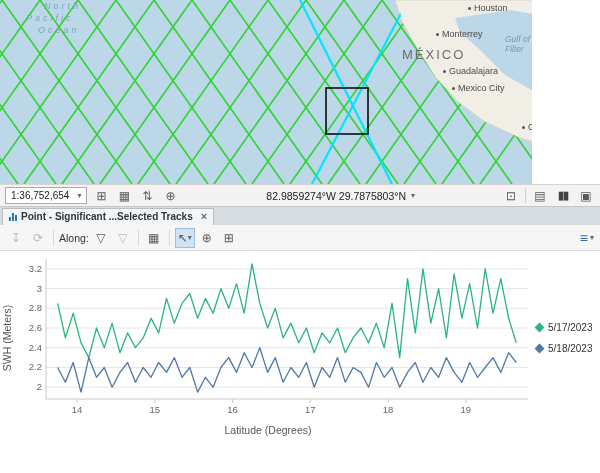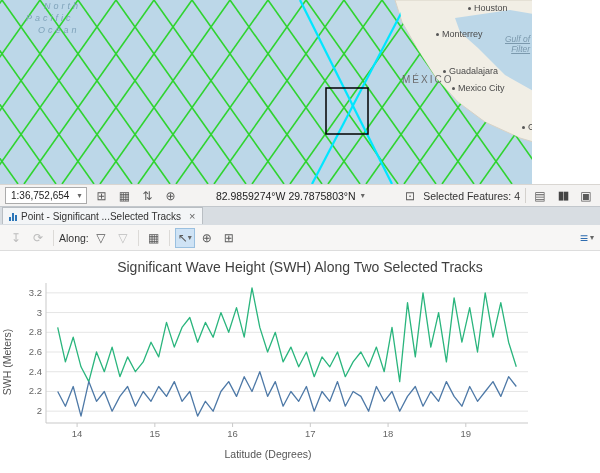--- a/index.html
+++ b/index.html
@@ -6,38 +6,38 @@
   body{width:600px;height:473px;overflow:hidden;background:#fff;
        font-family:"Liberation Sans",sans-serif;position:relative;}
 
   
   .map{position:relative;width:532px;height:184px;background:var(--water,#bcd7e8);overflow:hidden;}
   .map svg{position:absolute;left:0;top:0;}
   .map-label{position:absolute;font-size:9px;color:#4a4a4a;white-space:nowrap;pointer-events:none;}
   .map-label .dot{display:inline-block;width:3px;height:3px;border-radius:50%;background:#555;
                   margin-right:3px;vertical-align:middle;}
   .ocean-label{position:absolute;font-style:italic;font-size:9px;letter-spacing:3px;color:#7fa3ba;white-space:nowrap;}
-  .gulf-label{position:absolute;font-style:italic;font-size:8.5px;color:#7b99ad;text-align:right;line-height:10px;text-decoration:underline;}
-  .country-label{position:absolute;font-size:10px;letter-spacing:2px;color:#6d6d6d;white-space:nowrap;margin-top:27px;}
+  .gulf-label{position:absolute;font-style:italic;font-size:8.5px;color:#7b99ad;text-align:left;line-height:10px;}
+  .country-label{position:absolute;font-size:13px;letter-spacing:2px;color:#6d6d6d;white-space:nowrap;}
 
   
   .statusbar{height:22px;box-sizing:border-box;display:flex;align-items:center;gap:5px;
              padding:0 5px;background:#f4f3f2;border-top:1px solid #d9d6d2;font-size:10.5px;color:#333;}
   .scalebox{background:#fff;border:1px solid #ababab;padding:2px 5px;display:flex;align-items:center;
             gap:8px;font-size:10px;color:#222;}
   .sbtn{width:18px;height:18px;display:flex;align-items:center;justify-content:center;
         font-size:12px;color:#5a5a5a;cursor:default;}
   .spacer{flex:1;}
   .coords{display:flex;align-items:center;gap:5px;font-size:10.5px;color:#222;}
   .selfeat{display:flex;align-items:center;gap:4px;}
   .vsep{width:1px;height:15px;background:#d4d1cd;}
   .pause{font-size:11px;font-weight:bold;color:#444;letter-spacing:-1px;}
 
   
-  .tabbar{height:19px;background:#d8dde2;border-top:1px solid #c2c7cc;display:flex;align-items:flex-start;padding-left:2px;box-sizing:border-box;}
+  .tabbar{height:19px;background:#d8dde2;border-top:1px solid #c2c7cc;display:flex;align-items:center;padding-left:2px;box-sizing:border-box;font-weight:bold;}
   .tab{height:17px;box-sizing:border-box;background:#f3f5f7;border:1px solid #b9bec3;border-bottom:none;
        display:flex;align-items:center;gap:4px;padding:0 6px;font-size:10px;color:#333;white-space:nowrap;}
   .mini-chart{display:inline-flex;align-items:flex-end;gap:1px;height:9px;}
   .mini-chart i{display:block;width:2px;background:#2b76b9;}
   .tab .close{margin-left:4px;color:#666;font-size:11px;line-height:1;}
 
   
   .chart-toolbar{height:26px;box-sizing:border-box;background:#f7f6f5;border-bottom:1px solid #ddd;
                  display:flex;align-items:center;gap:2px;padding:0 6px;font-size:10.5px;color:#333;}
   .tbtn{min-width:20px;height:20px;display:flex;align-items:center;justify-content:center;
@@ -158,21 +158,20 @@
     <span class="sbtn">⇅</span>
     <span class="sbtn">⊕</span>
     <div class="spacer"></div>
     <div class="coords">
       <span>82.9859274°W 29.7875803°N</span>
       <span class="caret">▾</span>
     </div>
     <div class="spacer"></div>
     <div class="selfeat">
       <span class="sbtn">⊡</span>
-      <span>Selected Features: 4</span>
     </div>
     <div class="vsep"></div>
     <span class="sbtn">▤</span>
     <span class="sbtn pause">▮▮</span>
     <span class="sbtn">▣</span>
   </div>
 
   <div class="tabbar">
     <div class="tab">
       <span class="mini-chart">
@@ -201,21 +200,20 @@
     </span>
     <span class="tbtn">⊕</span>
     <span class="tbtn">⊞</span>
     <span class="legend-toggle">
       <span>≡</span>
       <span class="caret">▾</span>
     </span>
   </div>
 
   <div class="chart-area">
-    <div class="chart-title">Significant Wave Height (SWH) Along Two Selected Tracks</div>
     <div class="chart-row">
       <div class="y-title">
           <span>SWH (Meters)</span>
         </div>
       <svg id="plot" width="520" height="170">
           <line x1="30" y1="134.16901408450704" x2="512" y2="134.16901408450704" stroke="#e5e5e5" stroke-width="1"></line>
           <text x="26" y="137.16901408450704" text-anchor="end" fill="#666" font-size="9.5">2</text>
           <line x1="30" y1="114.45070422535208" x2="512" y2="114.45070422535208" stroke="#e5e5e5" stroke-width="1"></line>
           <text x="26" y="117.45070422535208" text-anchor="end" fill="#666" font-size="9.5">2.2</text>
           <line x1="30" y1="94.73239436619717" x2="512" y2="94.73239436619717" stroke="#e5e5e5" stroke-width="1"></line>
@@ -238,17 +236,27 @@
           <text x="216.5806451612903" y="160" text-anchor="middle" fill="#666" font-size="9.5">16</text>
           <line x1="294.3225806451613" y1="146" x2="294.3225806451613" y2="150" stroke="#c9c9c9"></line>
           <text x="294.3225806451613" y="160" text-anchor="middle" fill="#666" font-size="9.5">17</text>
           <line x1="372.0645161290322" y1="146" x2="372.0645161290322" y2="150" stroke="#c9c9c9"></line>
           <text x="372.0645161290322" y="160" text-anchor="middle" fill="#666" font-size="9.5">18</text>
           <line x1="449.8064516129032" y1="146" x2="449.8064516129032" y2="150" stroke="#c9c9c9"></line>
           <text x="449.8064516129032" y="160" text-anchor="middle" fill="#666" font-size="9.5">19</text>
           <polyline points="41.7,50.4 49.4,84.9 57.2,60.2 65.0,89.8 72.8,104.6 80.5,75.0 88.3,94.7 96.1,70.1 103.9,99.7 111.6,79.9 119.4,94.7 127.2,84.9 135.0,65.2 142.7,79.9 150.5,45.4 158.3,70.1 166.0,50.4 173.8,40.5 181.6,65.2 189.4,45.4 197.1,60.2 204.9,35.6 212.7,55.3 220.5,30.6 228.2,60.2 236.0,10.9 243.8,50.4 251.6,75.0 259.3,55.3 267.1,84.9 274.9,70.1 282.7,89.8 290.4,75.0 298.2,99.7 306.0,79.9 313.8,89.8 321.5,75.0 329.3,99.7 337.1,84.9 344.9,75.0 352.6,89.8 360.4,70.1 368.2,94.7 376.0,50.4 383.7,104.6 391.5,25.7 399.3,79.9 407.0,15.9 414.8,70.1 422.6,35.6 430.4,84.9 438.1,20.8 445.9,65.2 453.7,30.6 461.5,75.0 469.2,15.9 477.0,60.2 484.8,25.7 492.6,65.2 500.3,89.8" fill="none" stroke="#2ab57d" stroke-width="1.3" stroke-linejoin="round"></polyline>
           <polyline points="41.7,114.5 49.4,129.2 57.2,109.5 65.0,139.1 72.8,104.6 80.5,124.3 88.3,114.5 96.1,134.2 103.9,119.4 111.6,109.5 119.4,129.2 127.2,114.5 135.0,124.3 142.7,109.5 150.5,119.4 158.3,104.6 166.0,124.3 173.8,114.5 181.6,139.1 189.4,124.3 197.1,134.2 204.9,114.5 212.7,104.6 220.5,119.4 228.2,99.7 236.0,114.5 243.8,94.7 251.6,119.4 259.3,104.6 267.1,129.2 274.9,114.5 282.7,124.3 290.4,109.5 298.2,134.2 306.0,114.5 313.8,124.3 321.5,104.6 329.3,129.2 337.1,114.5 344.9,119.4 352.6,134.2 360.4,109.5 368.2,124.3 376.0,114.5 383.7,134.2 391.5,119.4 399.3,109.5 407.0,129.2 414.8,114.5 422.6,124.3 430.4,104.6 438.1,119.4 445.9,129.2 453.7,109.5 461.5,124.3 469.2,114.5 477.0,104.6 484.8,119.4 492.6,99.7 500.3,109.5" fill="none" stroke="#4e79a7" stroke-width="1.3" stroke-linejoin="round"></polyline>
         </svg>
+      <div class="legend">
+        <div class="legend-item">
+          <span class="swatch" style="background: rgb(42, 181, 125);"></span>
+          <span>5/17/2023</span>
+        </div>
+        <div class="legend-item">
+          <span class="swatch" style="background: rgb(78, 121, 167);"></span>
+          <span>5/18/2023</span>
+        </div>
+      </div>
     </div>
     <div class="x-title">Latitude (Degrees)</div>
   </div>
 
 </div>
 
 </body></html>

